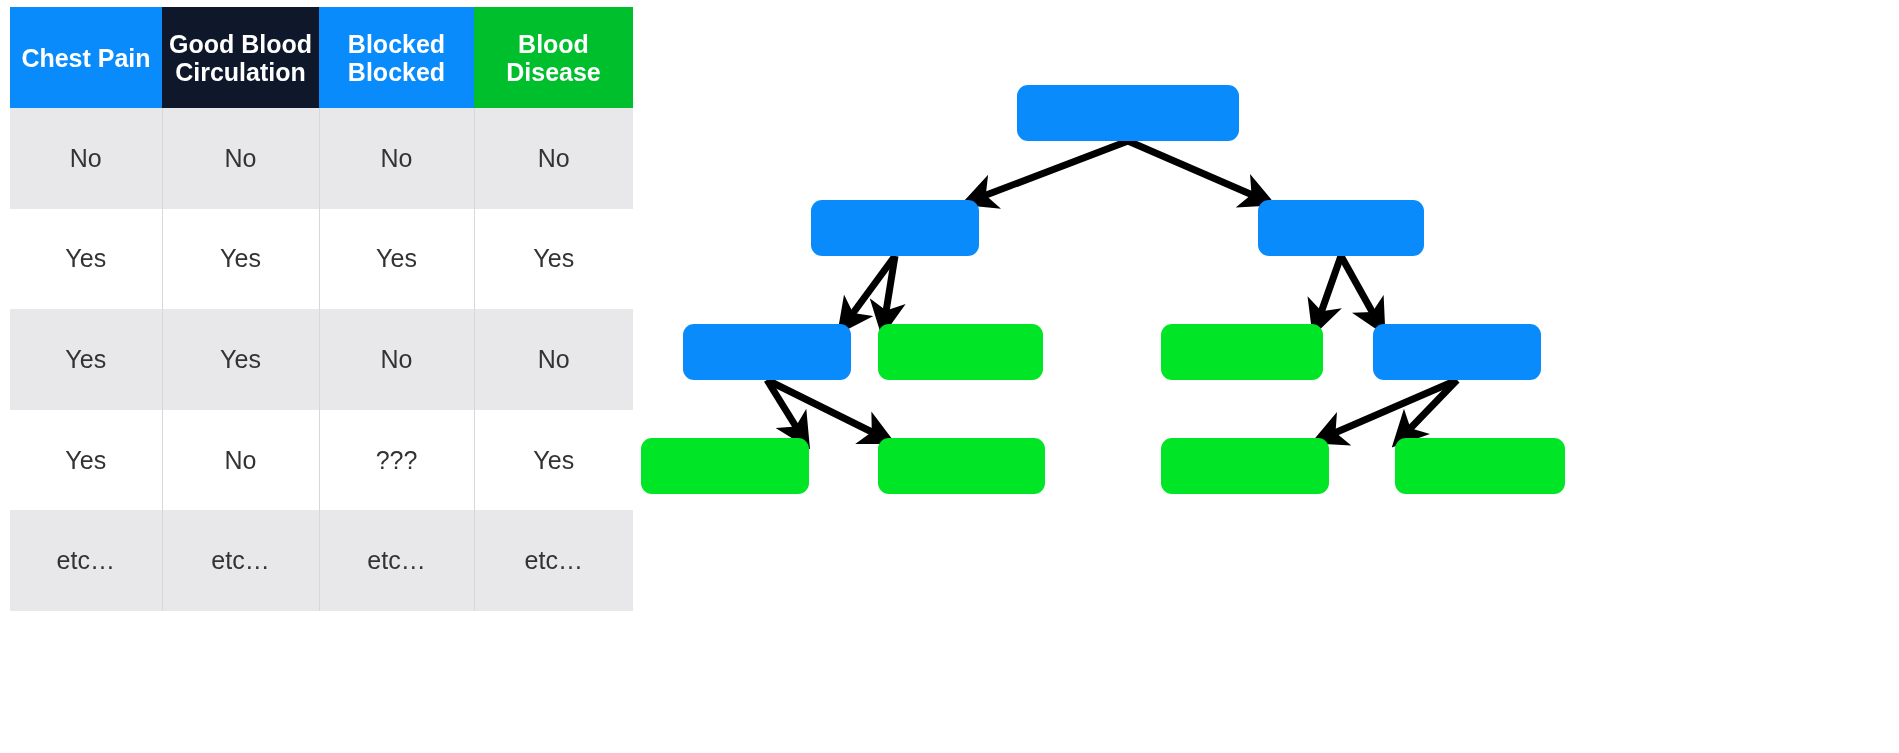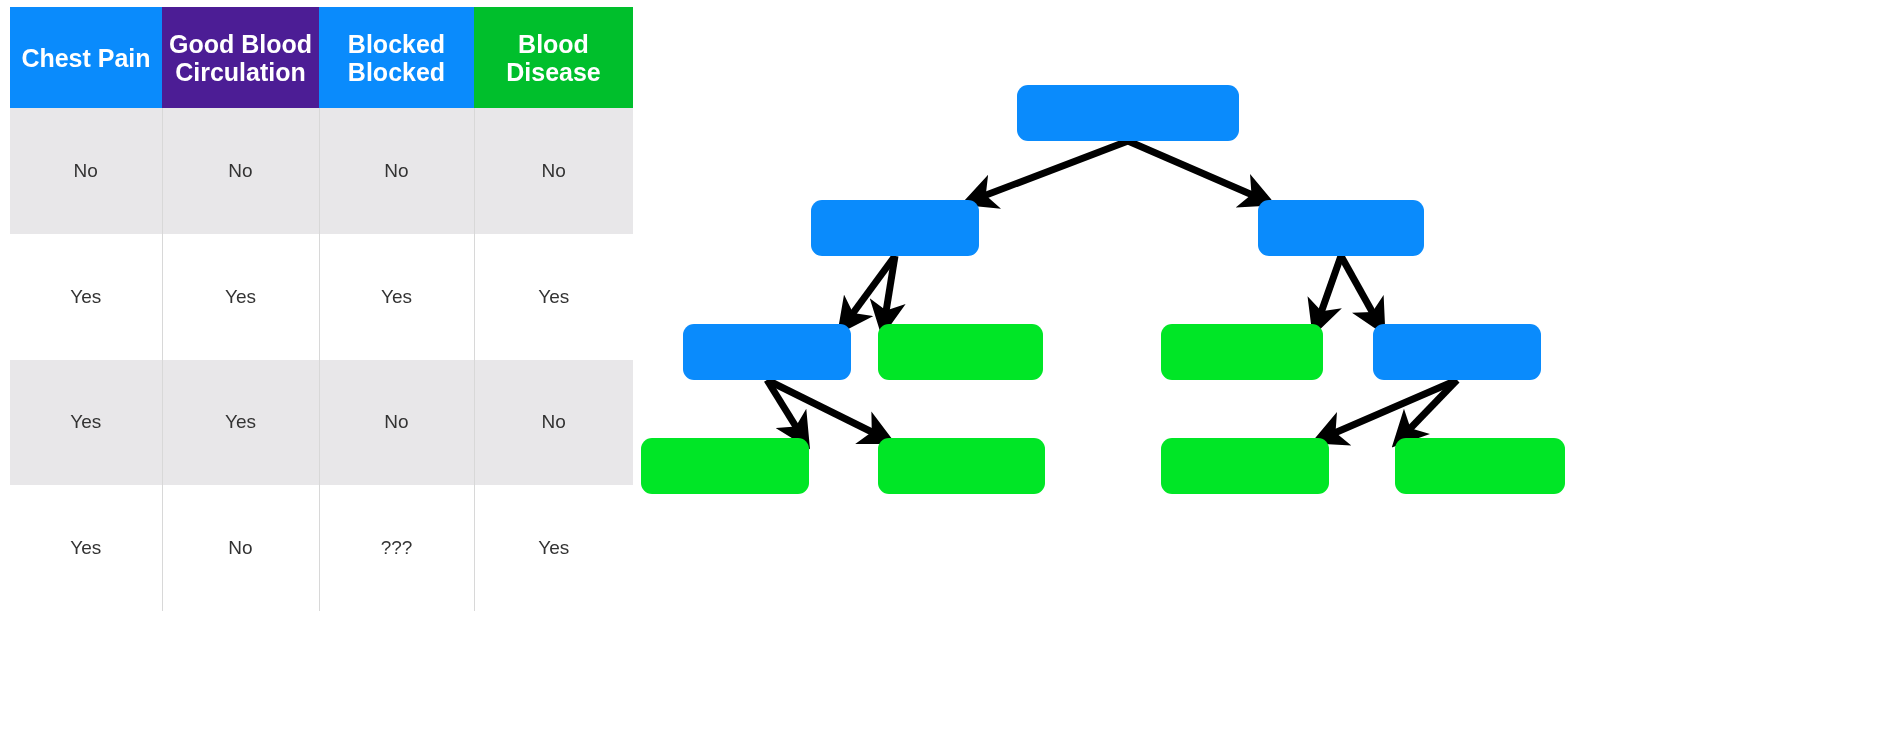--- a/index.html
+++ b/index.html
@@ -50,21 +50,21 @@
     vertical-align: middle;
     padding: 4px 6px;
     height: 101px;
     box-sizing: border-box;
     border: none;
   }
   th.hdr-blue  { background: #0a8bfc; }
   th.hdr-green { background: #00bf2c; }
 
   tbody td {
-    font-size: 19px;
+    font-size: 25px;
     color: #333333;
     text-align: center;
     vertical-align: middle;
     height: 100px;
     padding: 0;
     border-left: 1px solid #d8d8d8;
     border-right: 1px solid #d8d8d8;
     box-sizing: border-box;
     margin-left: 20px;
   }
@@ -106,21 +106,21 @@
     <table class="data-table">
       <colgroup>
         <col class="c1">
           <col class="c2">
           <col class="c3">
           <col class="c4">
       </colgroup>
       <thead>
         <tr>
           <th class="hdr-blue" style="background: rgb(10, 139, 252);">Chest Pain</th>
-          <th class="hdr-blue" style="background: #4c1d95;">Good Blood Circulation</th>
+          <th class="hdr-blue" style="background: #0f172a;">Good Blood Circulation</th>
           <th class="hdr-blue" style="background: rgb(10, 139, 252);">Blocked Blocked</th>
           <th class="hdr-green" style="background: rgb(0, 191, 44);">Blood Disease</th>
         </tr>
       </thead>
       <tbody>
         <tr class="row-shaded">
           <td style="background: rgb(232, 231, 233); color: rgb(51, 51, 51); border-left-color: rgb(216, 216, 216); border-right-color: rgb(216, 216, 216);">No</td>
           <td style="background: rgb(232, 231, 233); color: rgb(51, 51, 51); border-left-color: rgb(216, 216, 216); border-right-color: rgb(216, 216, 216);">No</td>
           <td style="background: rgb(232, 231, 233); color: rgb(51, 51, 51); border-left-color: rgb(216, 216, 216); border-right-color: rgb(216, 216, 216);">No</td>
           <td style="background: rgb(232, 231, 233); color: rgb(51, 51, 51); border-left-color: rgb(216, 216, 216); border-right-color: rgb(216, 216, 216);">No</td>
@@ -135,20 +135,26 @@
           <td style="background: rgb(232, 231, 233); color: rgb(51, 51, 51); border-left-color: rgb(216, 216, 216); border-right-color: rgb(216, 216, 216);">Yes</td>
           <td style="background: rgb(232, 231, 233); color: rgb(51, 51, 51); border-left-color: rgb(216, 216, 216); border-right-color: rgb(216, 216, 216);">Yes</td>
           <td style="background: rgb(232, 231, 233); color: rgb(51, 51, 51); border-left-color: rgb(216, 216, 216); border-right-color: rgb(216, 216, 216);">No</td>
           <td style="background: rgb(232, 231, 233); color: rgb(51, 51, 51); border-left-color: rgb(216, 216, 216); border-right-color: rgb(216, 216, 216);">No</td>
         </tr>
         <tr class="row-plain">
           <td style="background: rgb(255, 255, 255); color: rgb(51, 51, 51); border-left-color: rgb(216, 216, 216); border-right-color: rgb(216, 216, 216);">Yes</td>
           <td style="background: rgb(255, 255, 255); color: rgb(51, 51, 51); border-left-color: rgb(216, 216, 216); border-right-color: rgb(216, 216, 216);">No</td>
           <td style="background: rgb(255, 255, 255); color: rgb(51, 51, 51); border-left-color: rgb(216, 216, 216); border-right-color: rgb(216, 216, 216);">???</td>
           <td style="background: rgb(255, 255, 255); color: rgb(51, 51, 51); border-left-color: rgb(216, 216, 216); border-right-color: rgb(216, 216, 216);">Yes</td>
+        </tr>
+        <tr class="row-shaded">
+          <td style="background: rgb(232, 231, 233); color: rgb(51, 51, 51); border-left-color: rgb(216, 216, 216); border-right-color: rgb(216, 216, 216);">etc…</td>
+          <td style="background: rgb(232, 231, 233); color: rgb(51, 51, 51); border-left-color: rgb(216, 216, 216); border-right-color: rgb(216, 216, 216);">etc…</td>
+          <td style="background: rgb(232, 231, 233); color: rgb(51, 51, 51); border-left-color: rgb(216, 216, 216); border-right-color: rgb(216, 216, 216);">etc…</td>
+          <td style="background: rgb(232, 231, 233); color: rgb(51, 51, 51); border-left-color: rgb(216, 216, 216); border-right-color: rgb(216, 216, 216);">etc…</td>
         </tr>
       </tbody>
     </table>
   </div>
 
   <div id="tree-panel">
 
     <svg id="tree-svg" viewBox="0 0 1266 753">
       <defs>
         <marker id="arrowhead" markerWidth="5.2" markerHeight="5.2" refX="3.3" refY="2.6" orient="auto" markerUnits="strokeWidth">

